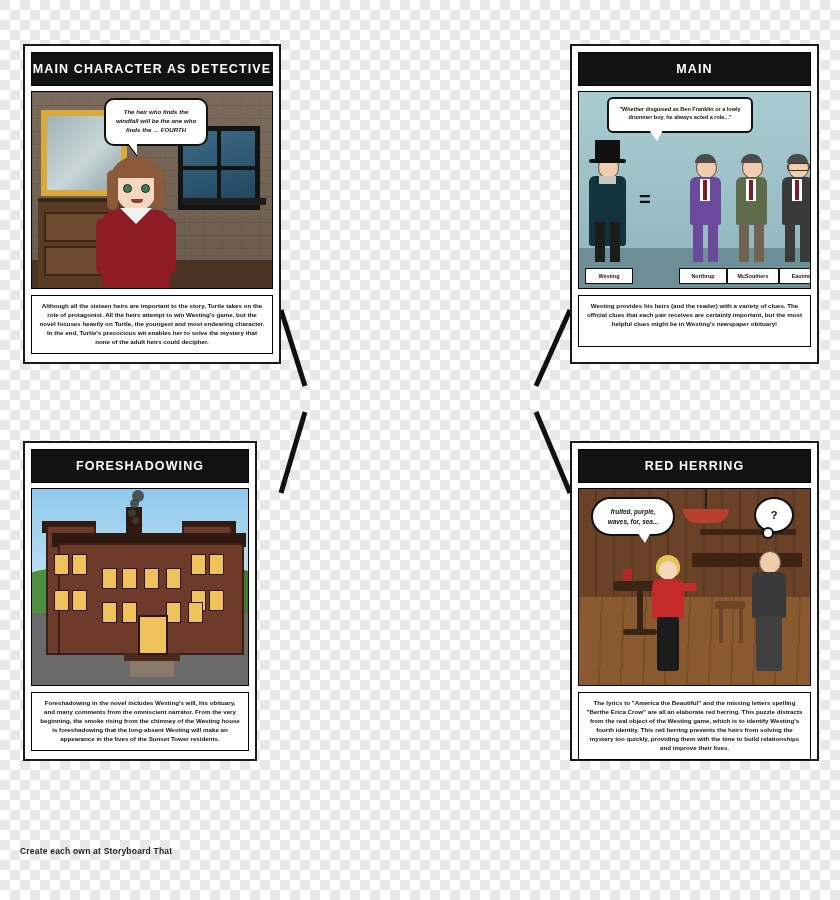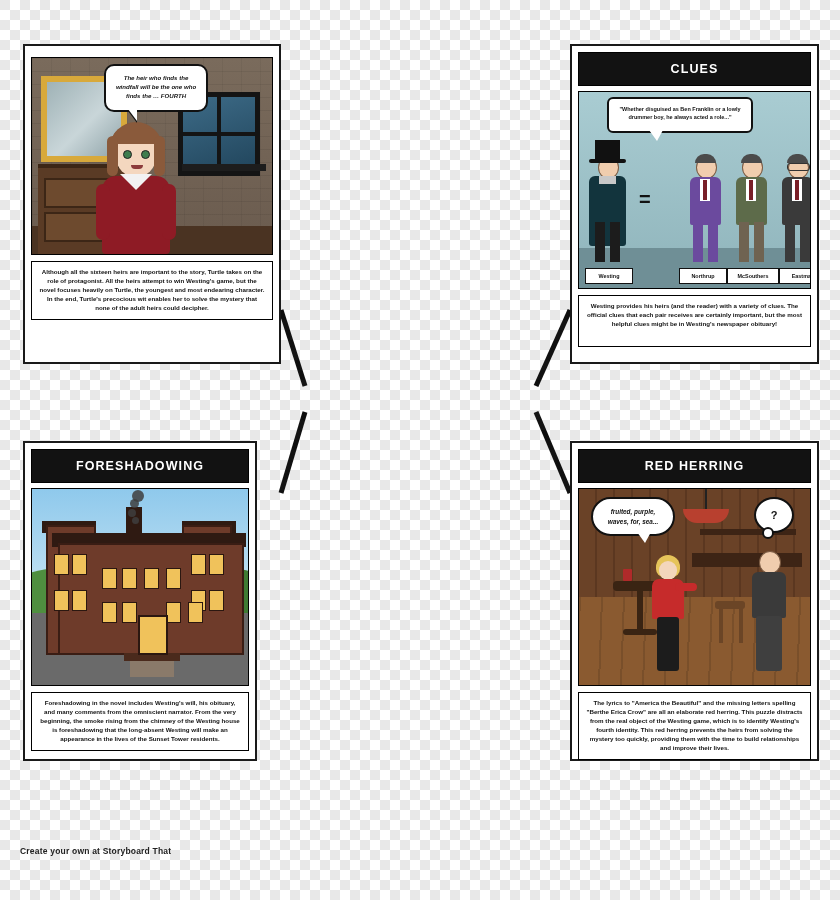--- a/index.html
+++ b/index.html
@@ -230,20 +230,21 @@
 
   <svg class="lines" viewBox="0 0 840 900">
     <line x1="281" y1="310" x2="305" y2="386" stroke="#111" stroke-width="5"></line>
     <line x1="570" y1="310" x2="536" y2="386" stroke="#111" stroke-width="5"></line>
     <line x1="281" y1="493" x2="305" y2="412" stroke="#111" stroke-width="5"></line>
     <line x1="570" y1="493" x2="536" y2="412" stroke="#111" stroke-width="5"></line>
   </svg>
 
 
   <div class="card pos-tl">
+    <div class="card-title">MAIN CHARACTER AS DETECTIVE</div>
     <div class="card-art s1">
       <div class="wall"></div>
       <div class="wall-tex"></div>
       <div class="mirror">
           <div class="mirror-in"></div>
         </div>
       <div class="window">
         <div class="glass"></div>
         <div class="mull-v"></div>
         <div class="mull-h"></div>
@@ -264,21 +265,21 @@
         <div class="arm l"></div>
         <div class="arm r"></div>
         <div class="collar"></div>
       </div>
       <div class="bubble">The heir who finds the windfall will be the one who finds the … FOURTH</div>
     </div>
     <div class="card-caption">Although all the sixteen heirs are important to the story, Turtle takes on the role of protagonist. All the heirs attempt to win Westing's game, but the novel focuses heavily on Turtle, the youngest and most endearing character. In the end, Turtle's precocious wit enables her to solve the mystery that none of the adult heirs could decipher.</div>
   </div>
 
   <div class="card pos-tr">
-    <div class="card-title">CLUES</div>
+    <div class="card-title">MAIN</div>
     <div class="card-art s2">
       <div class="bg"></div>
       <div class="floor"></div>
       <div class="bubble">"Whether disguised as Ben Franklin or a lowly drummer boy, he always acted a role..."</div>
       <div class="equals">=</div>
 
       <div class="man m1">
         <div class="coat"></div>
         <div class="head"></div>
         <div class="tophat"></div>
@@ -411,14 +412,14 @@
         <div class="body"></div>
         <div class="legs"></div>
       </div>
 
       <div class="bubble">fruited, purple, waves, for, sea...</div>
       <div class="think">?</div>
     </div>
     <div class="card-caption">The lyrics to "America the Beautiful" and the missing letters spelling "Berthe Erica Crow" are all an elaborate red herring. This puzzle distracts from the real object of the Westing game, which is to identify Westing's fourth identity. This red herring prevents the heirs from solving the mystery too quickly, providing them with the time to build relationships and improve their lives.</div>
   </div>
 
-  <div class="footer">Create your own at Storyboard That</div>
+  <div class="footer">Create each own at Storyboard That</div>
 </div>
 
 </body></html>

